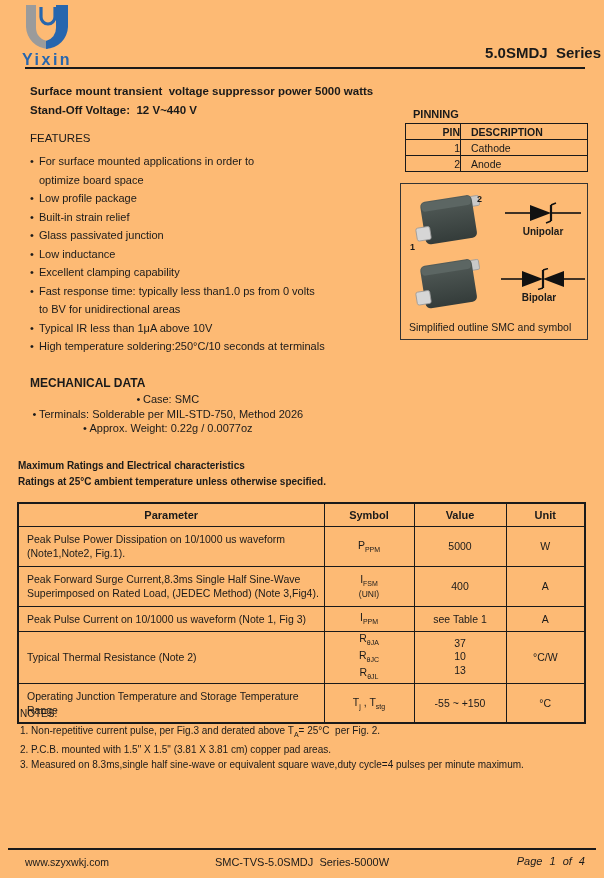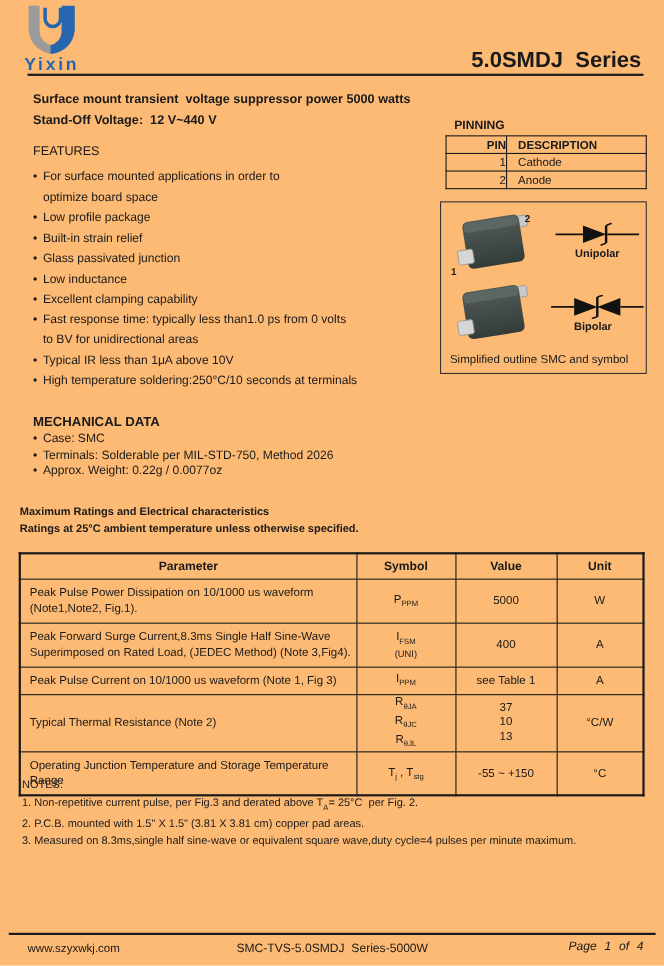--- a/index.html
+++ b/index.html
@@ -9,21 +9,21 @@
   .pre { white-space:pre-wrap; }
 
   
   .logo { position:absolute; left:22px; top:5px; width:70px; }
   .logo svg { display:block; }
   .lg-gray { fill: var(--logo-gray, #9b9b9b); }
   .lg-blue { fill: var(--brand-blue, #2766ae); }
   .lg-inner { fill:none; stroke: var(--brand-blue, #2766ae); stroke-width:3.2; }
   .logo-text { font-size:16px; font-weight:bold; letter-spacing:2.5px; color:var(--brand-blue, #2766ae); margin-top:1px; }
 
-  .series-title { position:absolute; top:44px; right:21px; font-size:20px; font-weight:bold; }
+  .series-title { position:absolute; top:44px; right:3px; font-size:15px; font-weight:bold; }
   .header-rule { position:absolute; left:25px; right:19px; top:67px; height:2px; background:#1a1a1a; }
 
   .intro { position:absolute; left:30px; top:82px; font-size:11.5px; font-weight:bold; line-height:19px; }
 
   
   .pinning { position:absolute; left:405px; top:108px; width:183px; }
   .pinning-title { font-weight:bold; font-size:11px; margin-left:8px; margin-bottom:3px; }
   .pin-table { width:100%; border-collapse:collapse; font-size:10.5px; }
   .pin-table th, .pin-table td { border:1px solid #1a1a1a; height:16px; padding:0; }
   .pin-table th { font-weight:bold; }
@@ -47,21 +47,21 @@
   .sym-uni { position:absolute; left:102px; top:18px; }
   .sym-bi { position:absolute; left:98px; top:84px; }
   .sym-label { position:absolute; font-size:10px; font-weight:bold; width:80px; text-align:center; }
   .lbl-uni { left:102px; top:42px; }
   .lbl-bi { left:98px; top:108px; }
   .outline-caption { position:absolute; left:8px; bottom:6px; font-size:10.5px; }
 
   
   .mechanical { position:absolute; left:30px; top:376px; }
   .mech-title { font-size:12px; font-weight:bold; margin-bottom:2px; }
-  .mech-item { font-size:11px; line-height:14.5px; }
+  .mech-item { font-size:11px; line-height:14.5px;text-align:center; }
 
   
   .ratings-head { position:absolute; left:18px; top:458px; font-size:10px; font-weight:bold; line-height:16px; }
 
   
   .main-table { position:absolute; left:17px; top:502px; width:517px; border-collapse:collapse; table-layout:fixed; }
   .main-table, .main-table td, .main-table th { border:1px solid #1a1a1a; }
   .main-table { border:2px solid #1a1a1a; }
   .main-table th { font-size:11px; font-weight:bold; height:23px; text-align:center; }
   .main-table td { font-size:10.5px; vertical-align:middle; }

